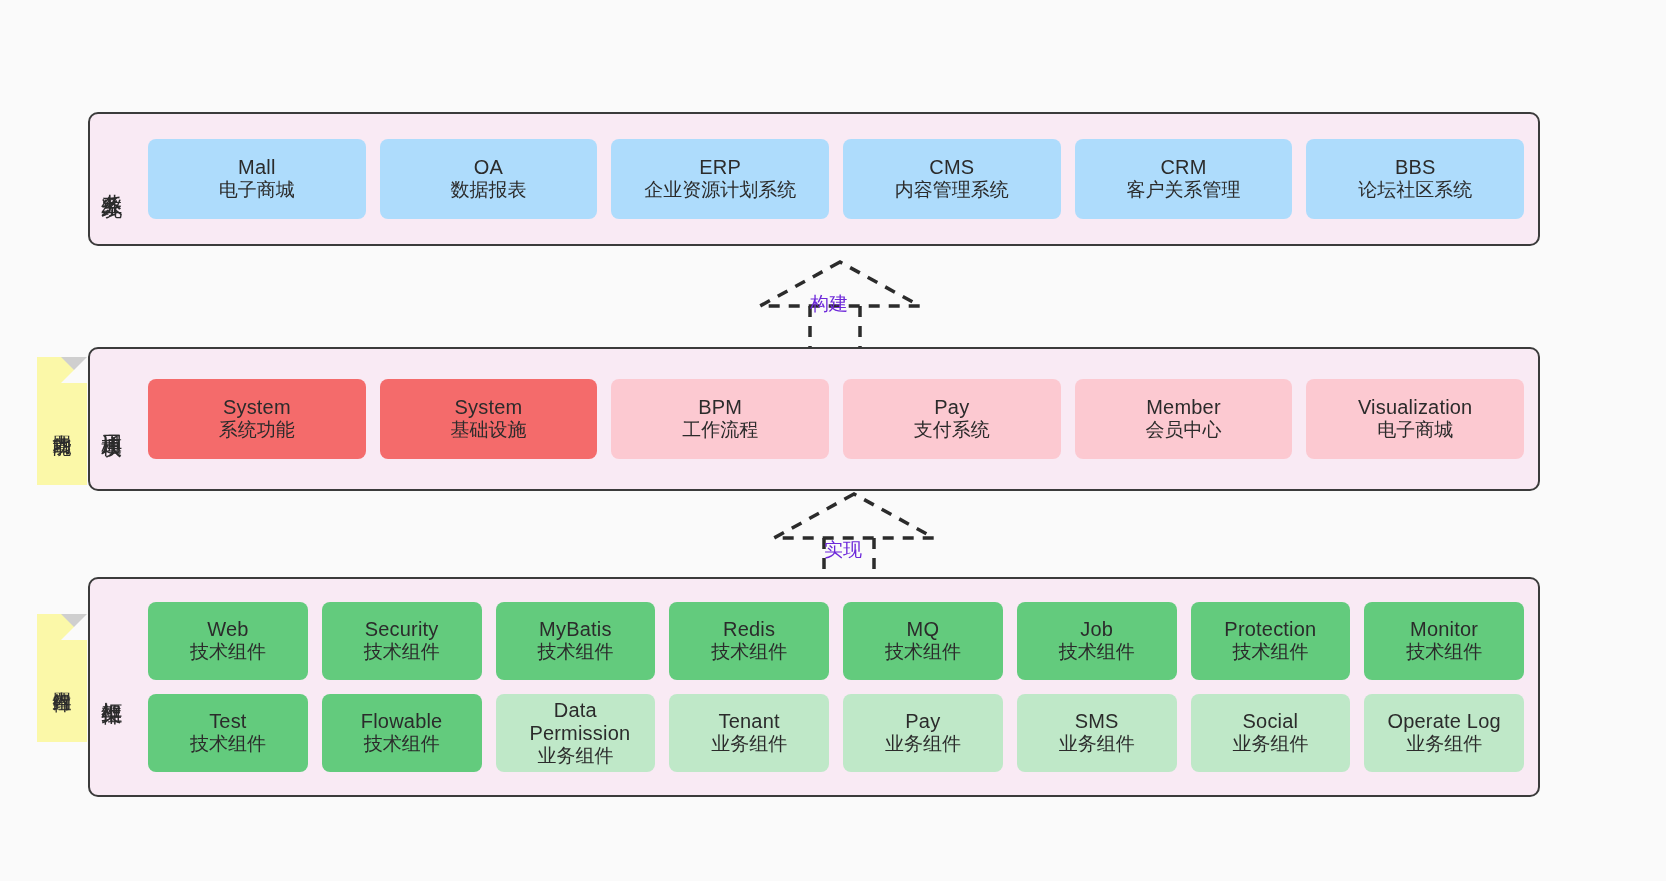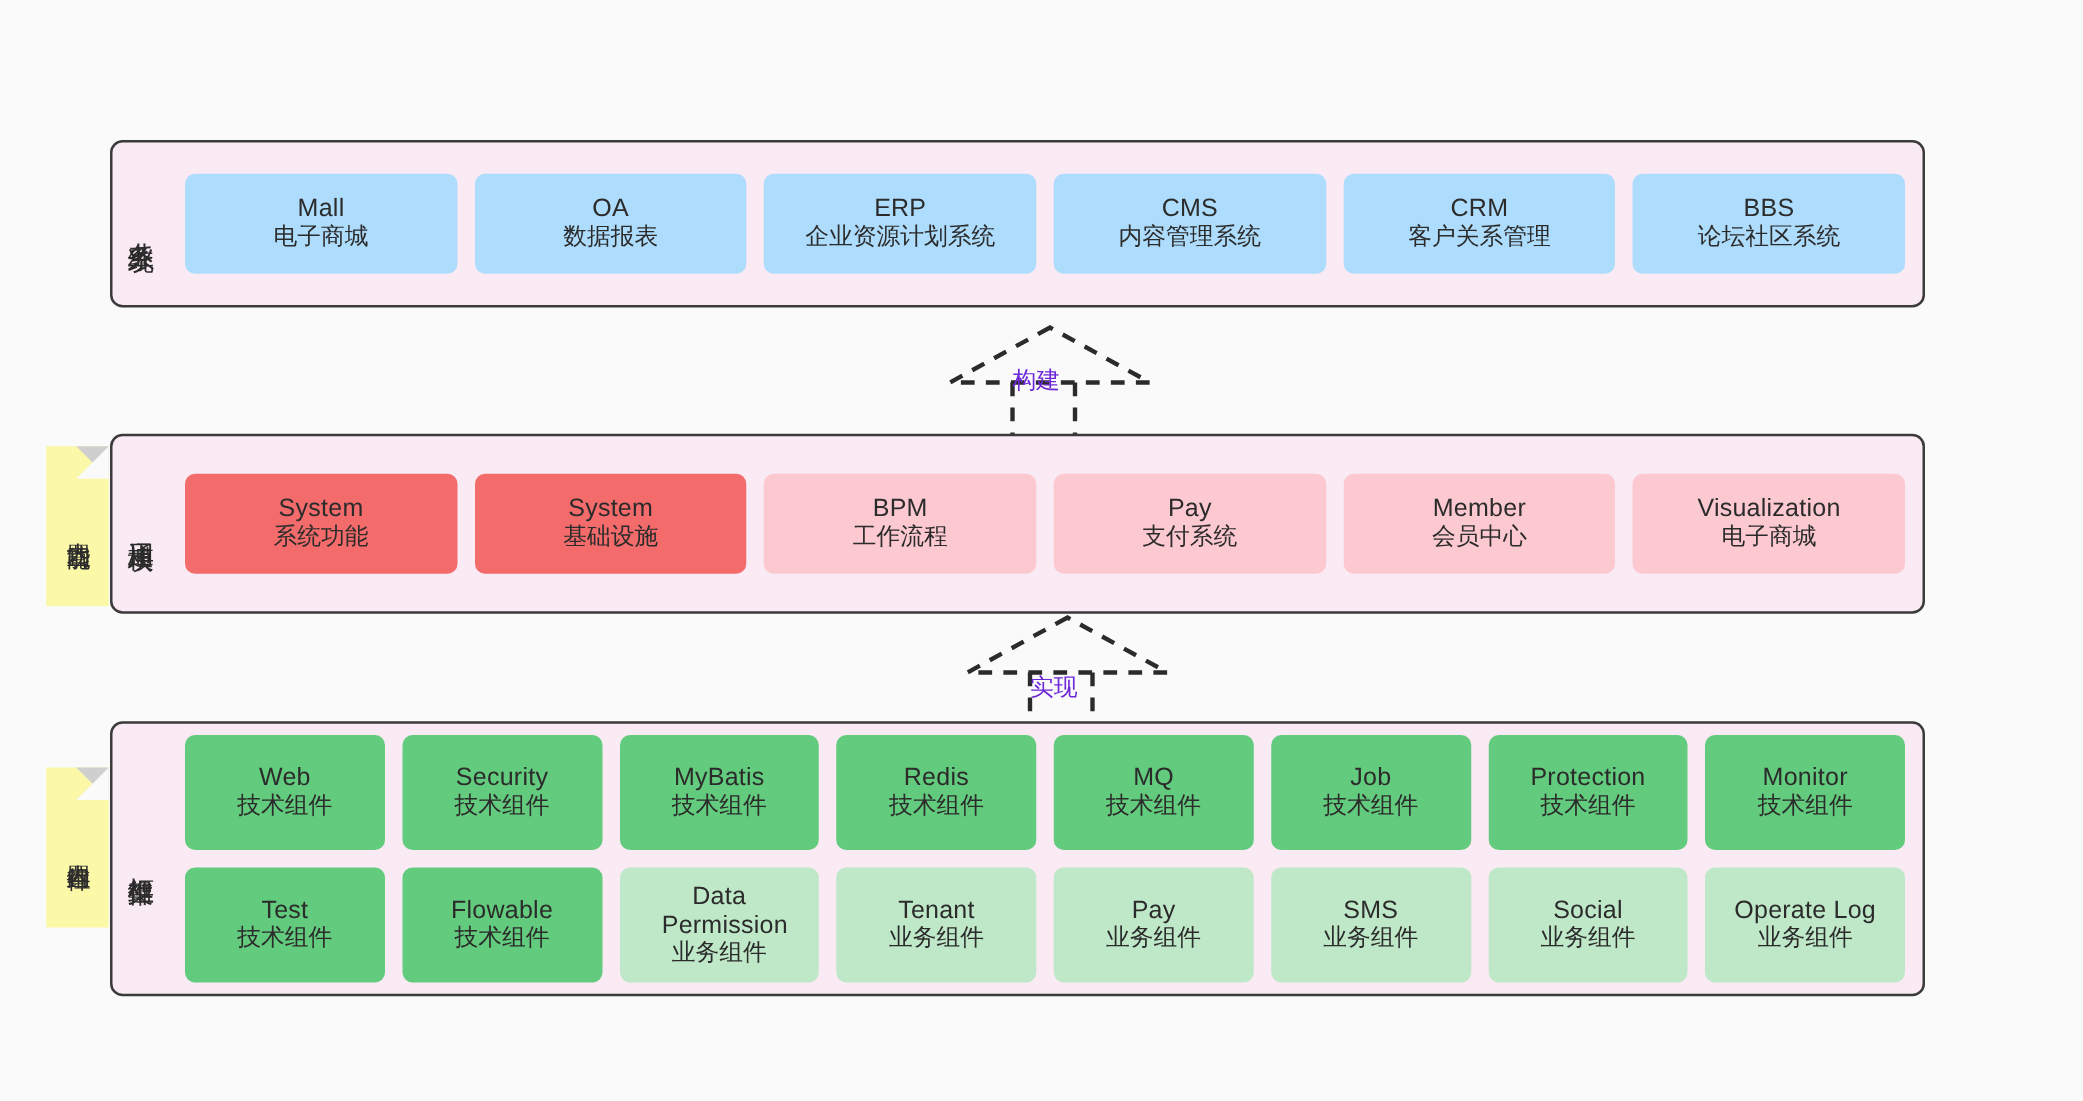--- a/index.html
+++ b/index.html
@@ -70,21 +70,21 @@
   .box .title {
     font-size: 20px;
     line-height: 1.15;
     letter-spacing: .2px;
   }
   .box .sub {
     font-size: 19px;
     line-height: 1.2;
   }
   .box.tall  { height: 80px; }
-  .box.short { height: 92px; }
+  .box.short { height: 78px; }
 
   .c-blue        { background: #aedcfc; }
   .c-red         { background: #f46b6b; }
   .c-pink        { background: #fcc9d1; }
   .c-green       { background: #63cb7d; }
   .c-lightgreen  { background: #bfe8c8; }
 
   
   .note {
     position: absolute;

